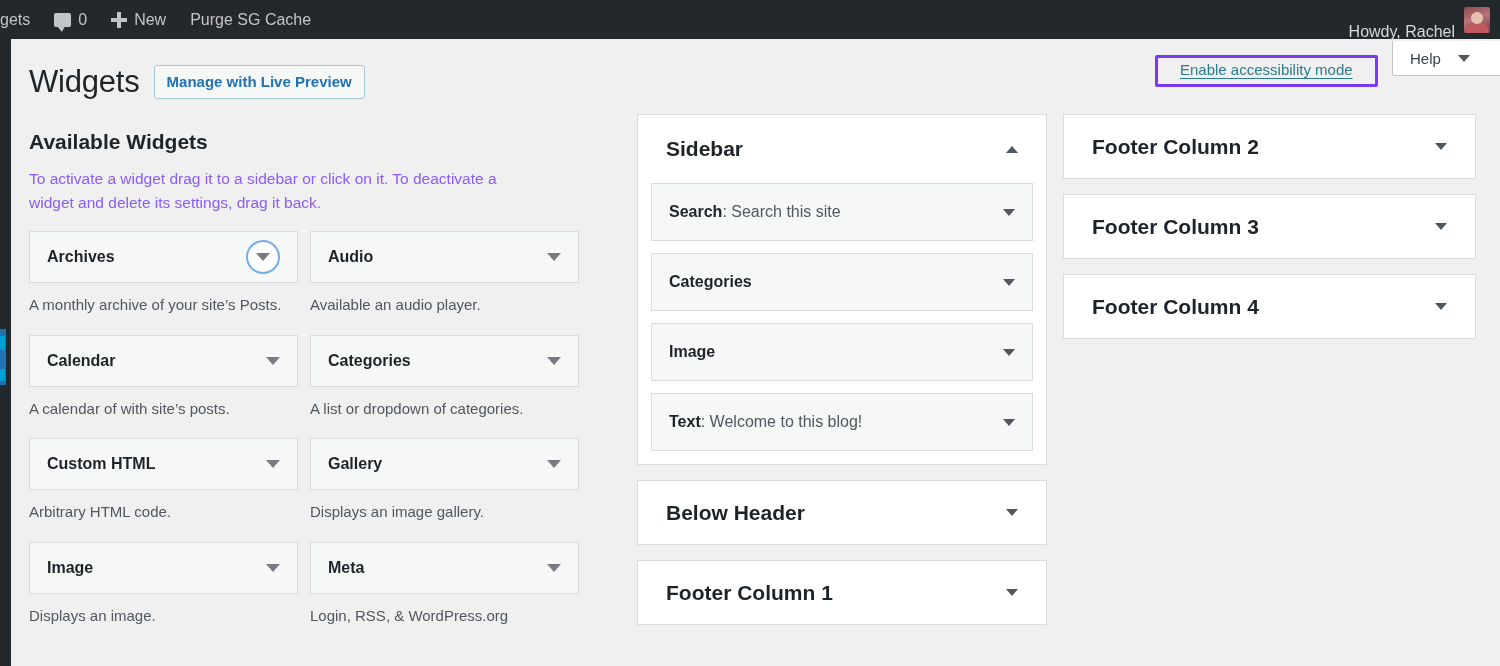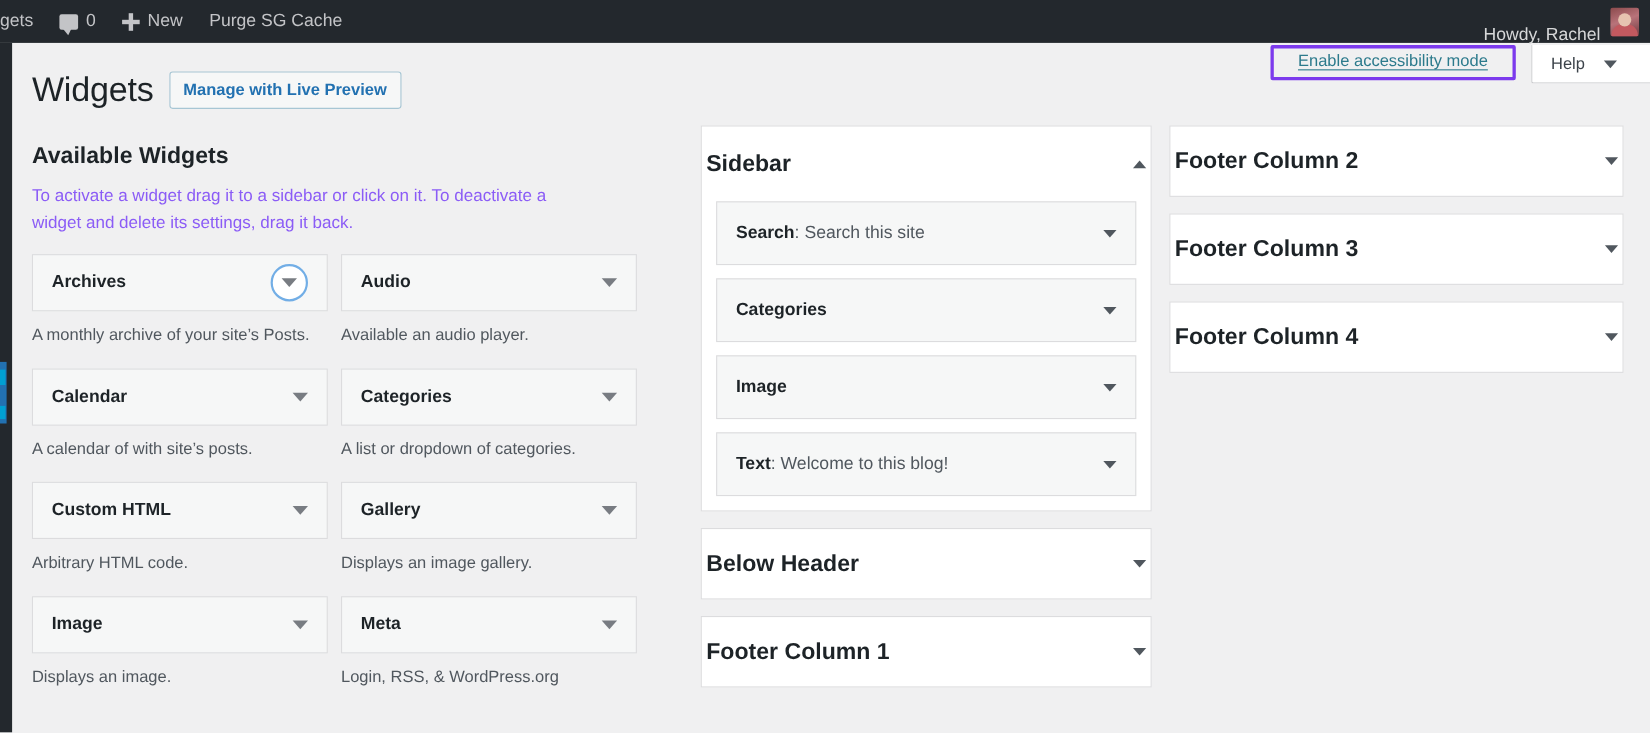--- a/index.html
+++ b/index.html
@@ -54,21 +54,21 @@
   }
   .plus-icon::before { left: 6px; top: 0; width: 4px; height: 16px; }
   .plus-icon::after  { left: 0; top: 6px; width: 16px; height: 4px; }
 
   
   .rail { position:absolute; left:0; top:39px; width:11px; height:627px; background:#23282d; }
   .rail-hl { position:absolute; left:0; top:290px; width:6px; height:56px; background:#2271b1; }
   .rail-hl2 { position:absolute; left:0; top:297px; width:5px; height:14px; background:#00a0d2; }
   .rail-hl3 { position:absolute; left:0; top:330px; width:5px; height:12px; background:#00a0d2; }
   .acc-wrap {
-    position: absolute; top: 41px; left: 1155px;
+    position: absolute; top: 55px; left: 1155px;
     border: 3px solid #7c3aed; border-radius: 2px;
     padding: 3px 22px 5px 22px; background: #f0f0f1;
   }
   .acc-link {
     color: #2c7a8c; font-size: 15px; text-decoration: underline;
     text-underline-offset: 3px; white-space: nowrap; cursor: pointer;
   }
   .help-tab {
     position:absolute; top:41px; left:1392px; width:128px; height:35px;
     background:#fff; border:1px solid #c3c4c7; border-top:none; border-right:none;
@@ -121,21 +121,21 @@
   }
   .toggle-focus > i {
     width:0; height:0; border-left:7px solid transparent; border-right:7px solid transparent;
     border-top:8px solid #787c82; display:block;
   }
   .widget-desc { font-size:15px; color:#50575e; line-height:1.5; margin-bottom:18px; min-height:22px; }
 
   
   .panel { background:#fff; border:1px solid #dcdcde; margin-bottom:15px; }
   .panel-head {
-    height:68px; display:flex; align-items:center; padding:0 4px; cursor:pointer;gap:19px;
+    height:68px; display:flex; align-items:center; padding:0 28px; cursor:pointer;gap:19px;
   }
   .panel-title { font-size:21px; font-weight:bold; color:#1d2327; }
   .panel-head .spacer { flex:1; }
   .panel-body { padding:0 13px 13px; }
   .panel-widget {
     background:#f6f7f7; border:1px solid #dcdcde; height:58px;
     display:flex; align-items:center; padding:0 17px; margin-bottom:12px; cursor:pointer;
   }
   .panel-widget:last-child { margin-bottom:0; }
   .pw-label { font-size:16px; color:#50575e; }

